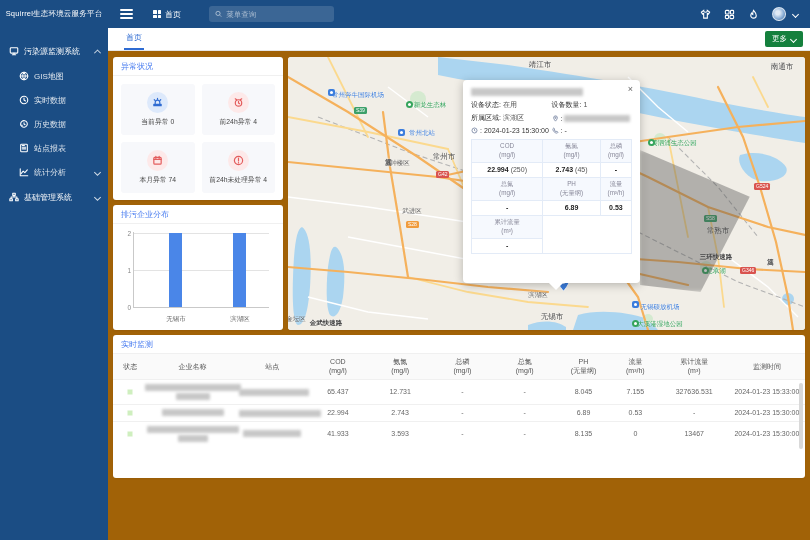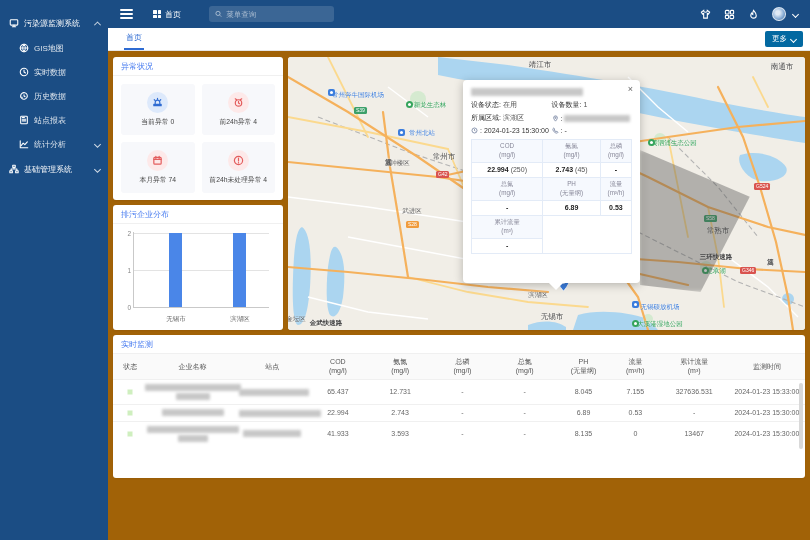--- a/index.html
+++ b/index.html
@@ -33,21 +33,21 @@
   .searchbox input { background:transparent; border:none; outline:none; color:#fff; font-size:7.5px; width:100%; margin-left:4px; }
   .searchbox input::placeholder { color:rgba(255,255,255,.55); }
   .top-icons { margin-left:auto; display:flex; align-items:center; gap:13px; padding-right:12px; }
   .top-icons svg { width:11px; height:11px; stroke:#fff; fill:none; stroke-width:1.2; stroke-linecap:round; cursor:pointer; }
   .avatar { width:14px; height:14px; border-radius:50%; background:radial-gradient(circle at 40% 40%, #dfe9f5 20%, #8fb2d9 55%, #2e5f96 100%); border:1px solid rgba(255,255,255,.7); cursor:pointer; }
   .av-chev { width:5px; height:5px; border-right:1.2px solid #fff; border-bottom:1.2px solid #fff; transform:rotate(45deg); margin-left:-6px; cursor:pointer; }
 
   
   .tabbar { position:absolute; left:108px; top:28px; right:0; height:23px; background:#fff; border-bottom:1px solid #e6e6e6; z-index:3; }
   .tab { position:absolute; left:16px; top:0; height:22px; line-height:20px; color:#2e6bd2; font-size:8px; border-bottom:2px solid #2e6bd2; padding:0 2px; cursor:pointer; }
-  .more-btn { position:absolute; right:7px; top:3px; height:16px; background:#0369a1; color:#fff; font-size:7.5px;
+  .more-btn { position:absolute; right:7px; top:3px; height:16px; background:#15803d; color:#fff; font-size:7.5px;
               border:none; border-radius:2px; padding:0 7px; display:flex; align-items:center; gap:4px; cursor:pointer;text-align:right; }
   .more-btn .chev { border-color:#fff; }
 
   
   .content { position:absolute; left:108px; top:51px; right:0; bottom:0; background:#a16207; }
   .card { position:absolute; background:#fff; border-radius:3px; box-shadow:0 1px 2px rgba(0,0,0,.06); }
   .card-title { height:19px; line-height:19px; padding:0 8px; font-size:8px; color:#4a7df0; border-bottom:1px solid #f0f0f0; }
 
   
   .abn { left:5px; top:6px; width:170px; height:143px; }
@@ -108,20 +108,21 @@
   .dot { width:9px; height:9px; border-radius:50%; background:#52c41a; box-shadow:0 0 0 2.5px rgba(82,196,26,.28); margin:0 auto; }
   .nameblur { display:flex; flex-direction:column; align-items:center; gap:2px; }
   .mscroll { position:absolute; right:2px; top:48px; width:4px; height:66px; background:#d9d9d9; border-radius:2px; cursor:pointer; }
 </style>
 </head>
 <body>
 
 <div id="app">
 
   <div class="sidebar">
+    <div class="logo">Squirrel生态环境云服务平台</div>
     <div class="menu">
       <div class="menu-group">
         <span class="mi-icon">
             <svg viewBox="0 0 12 12">
               <rect x="1.5" y="2" width="9" height="6.5" rx="1"></rect>
               <path d="M4 10.5h4M6 8.5v2"></path>
             </svg>
           </span>
         <span>污染源监测系统</span>
         <span class="chev up"></span>

